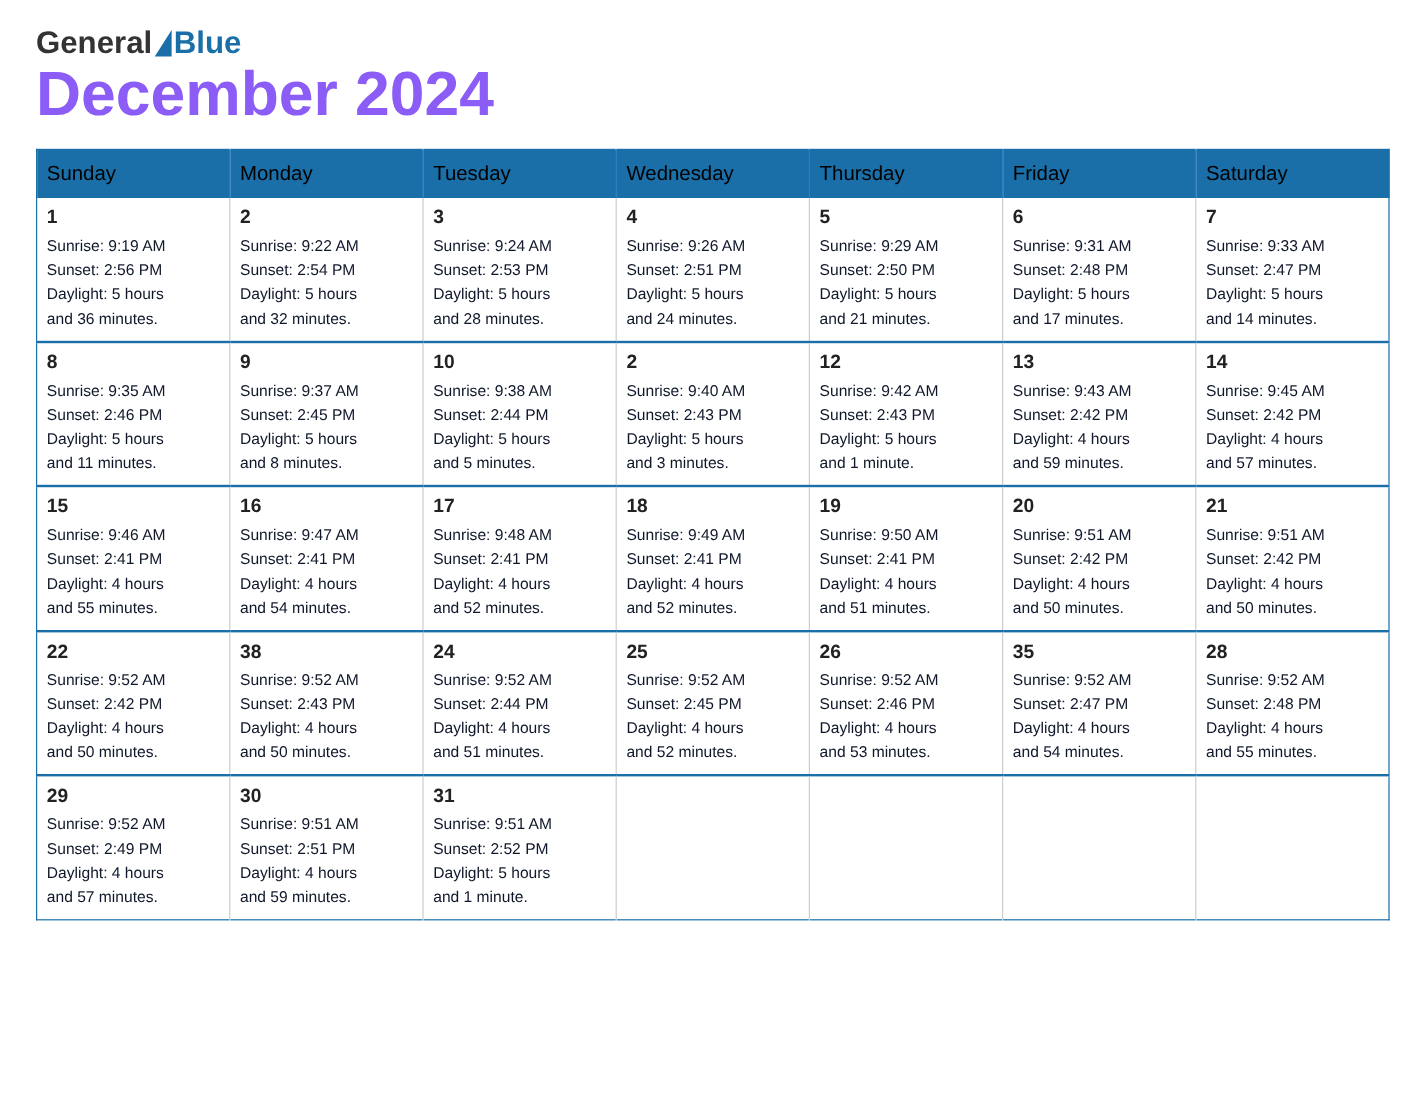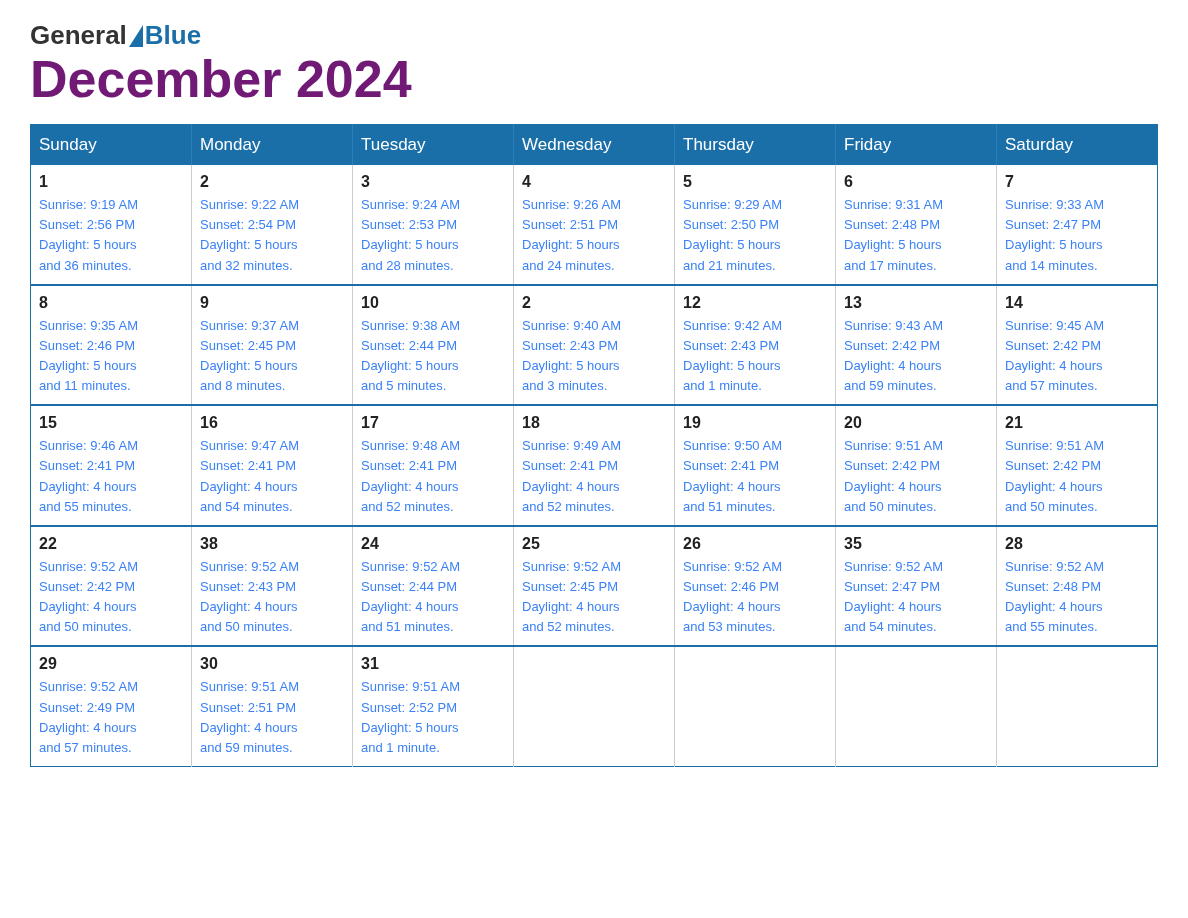--- a/index.html
+++ b/index.html
@@ -43,36 +43,36 @@
       color: #1a6fa8;
       font-size: 26px;
       font-weight: bold;
     }
     .title-block {
       text-align: right;
     }
     .month-title {
       font-size: 52px;
       font-weight: bold;
-      color: #701a75;
+      color: #8b5cf6;
       line-height: 1.1;
     }
     .location {
       font-size: 20px;
       color: #555;
       margin-top: 4px;
     }
     .calendar {
       width: 100%;
       border-collapse: collapse;
       border: 1px solid #1a6fa8;
     }
     .calendar thead tr th {
       background-color: #1a6fa8;
-      color: #ffffff;
+      color: #000000;
       padding: 10px 8px;
       text-align: left;
       font-size: 17px;
       font-weight: normal;
       border-right: 1px solid #2a7fc0;
     }
     .calendar thead tr th:last-child {
       border-right: none;
     }
     .calendar tbody tr td {
@@ -93,21 +93,21 @@
     }
     .day-number {
       font-size: 16px;
       font-weight: bold;
       margin-bottom: 4px;
       color: #222;
     }
     .day-info {
       font-size: 13px;
       line-height: 1.55;
-      color: #3b82f6;
+      color: #0f172a;
     }
     .empty-cell {
       background: #fff;
     }
   </style>
 </head>
 <body>
 
 <div class="header">
   <div class="logo">

